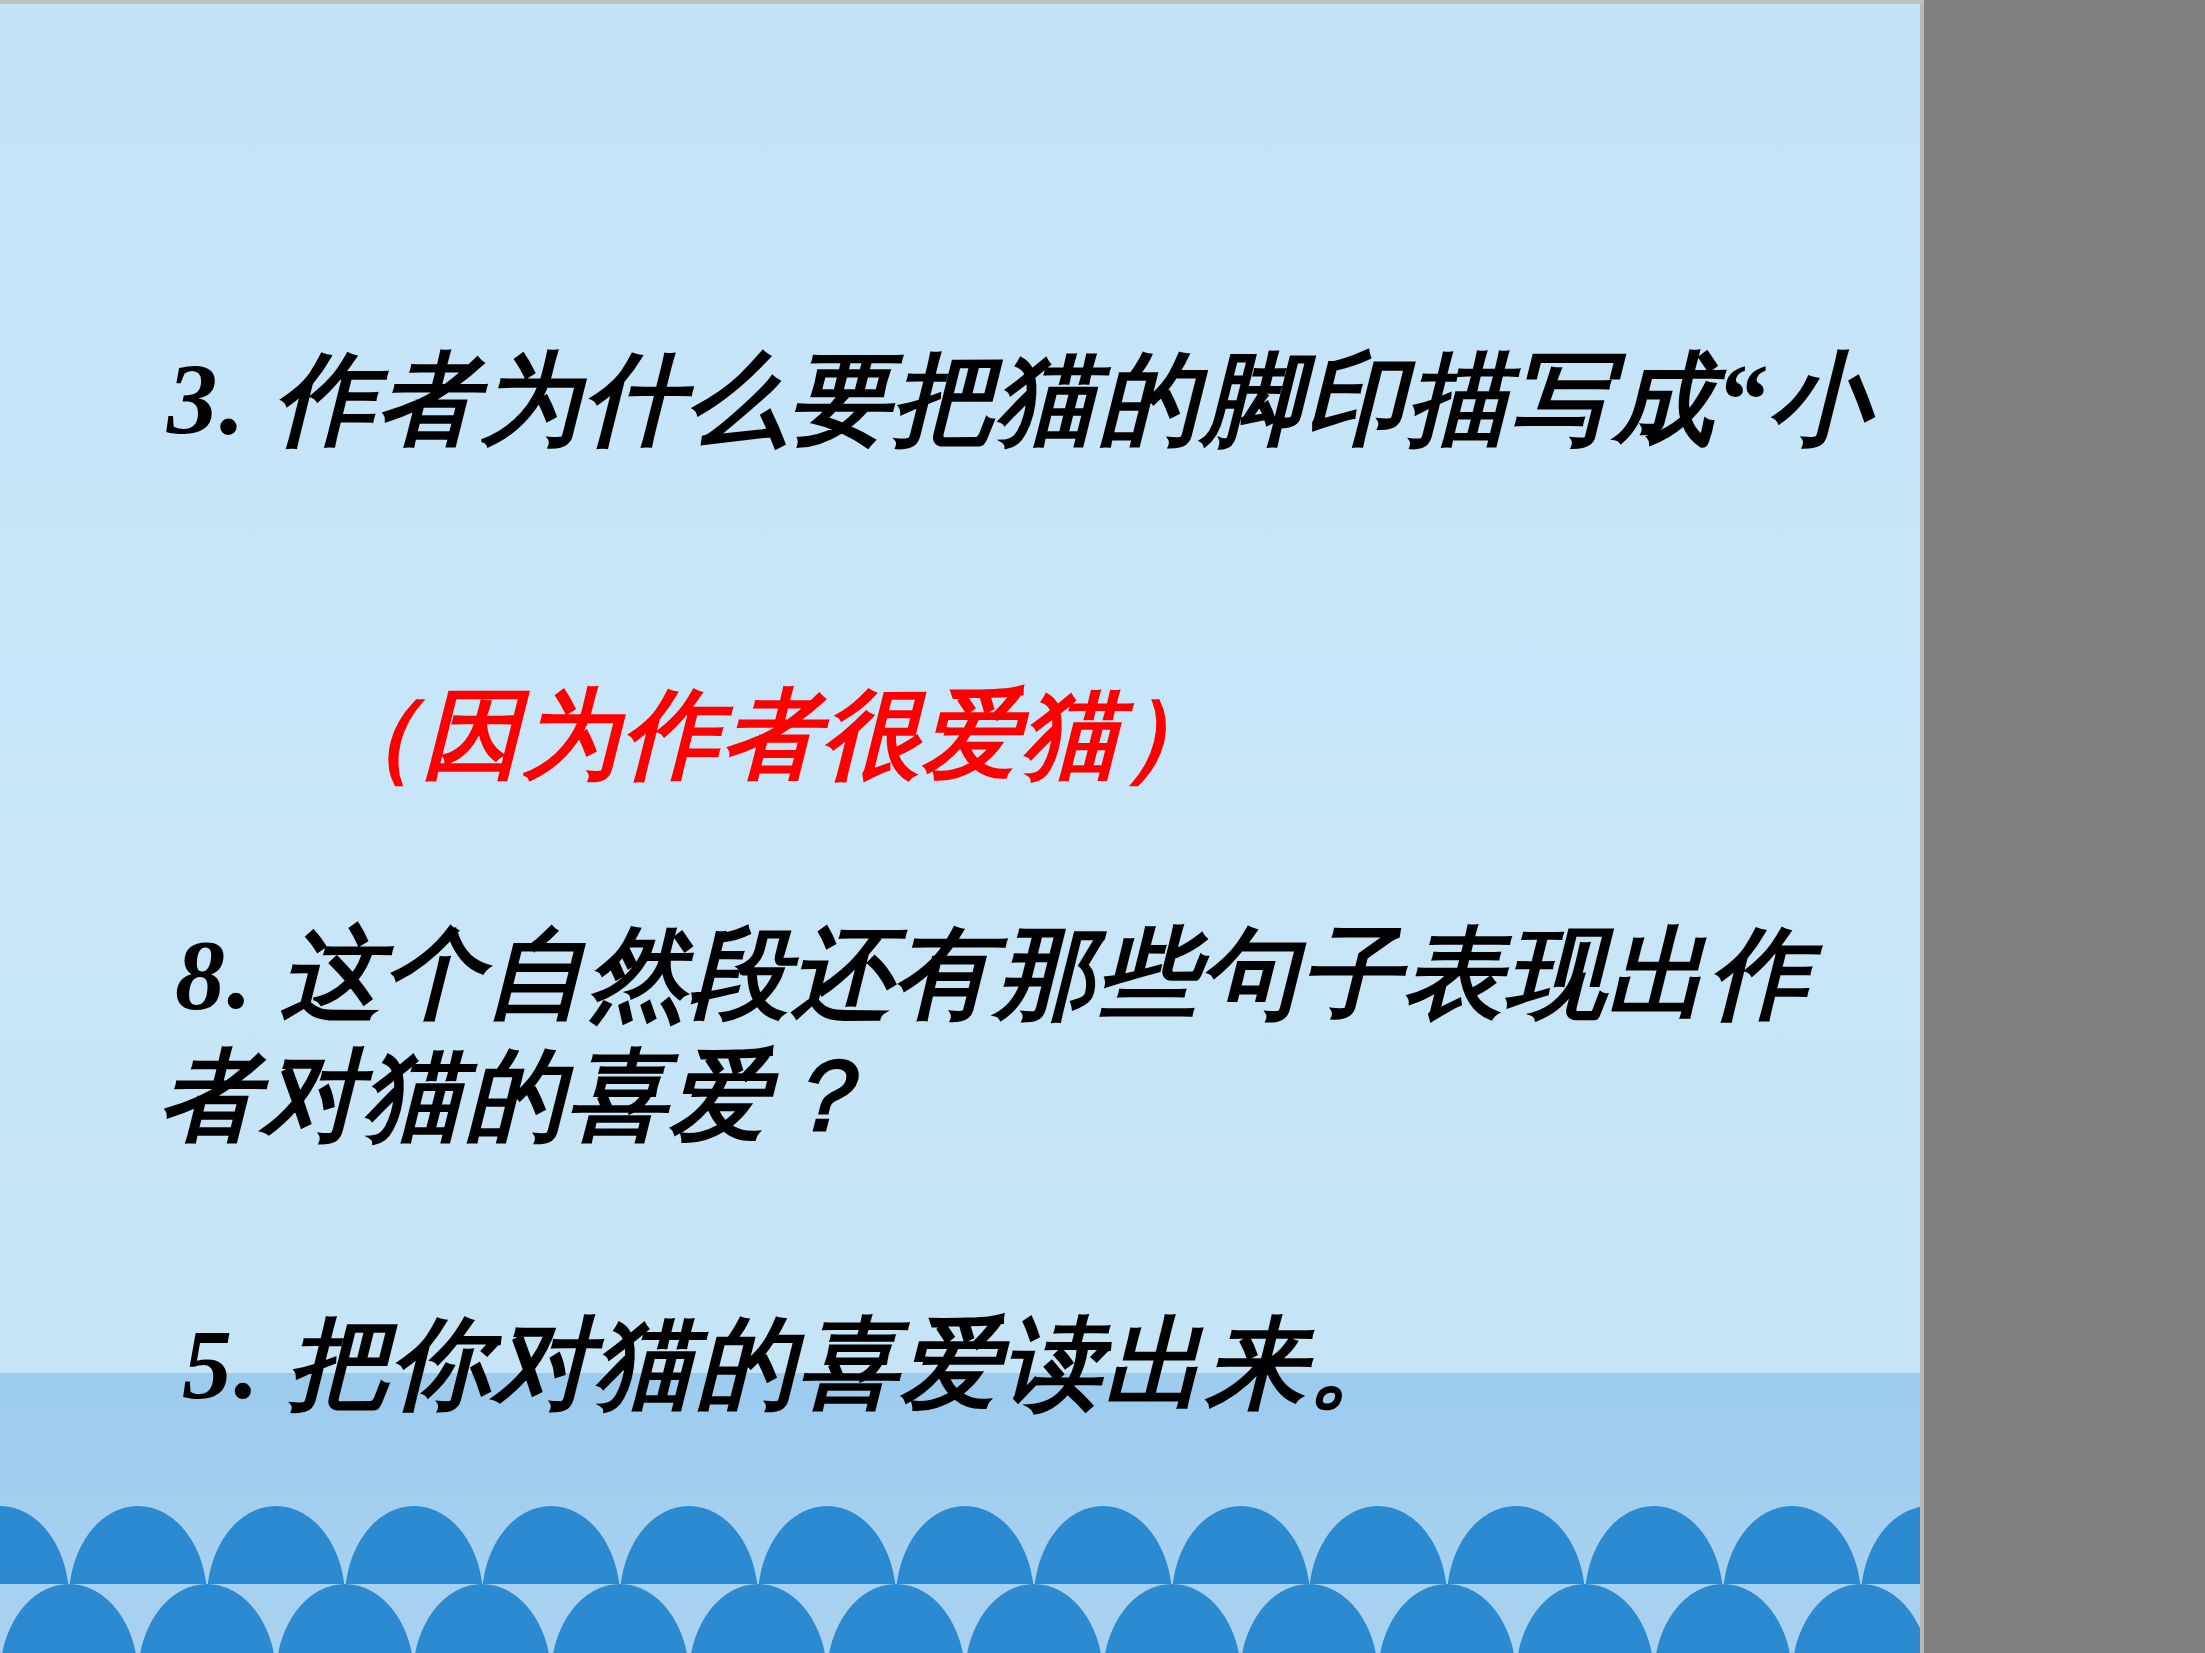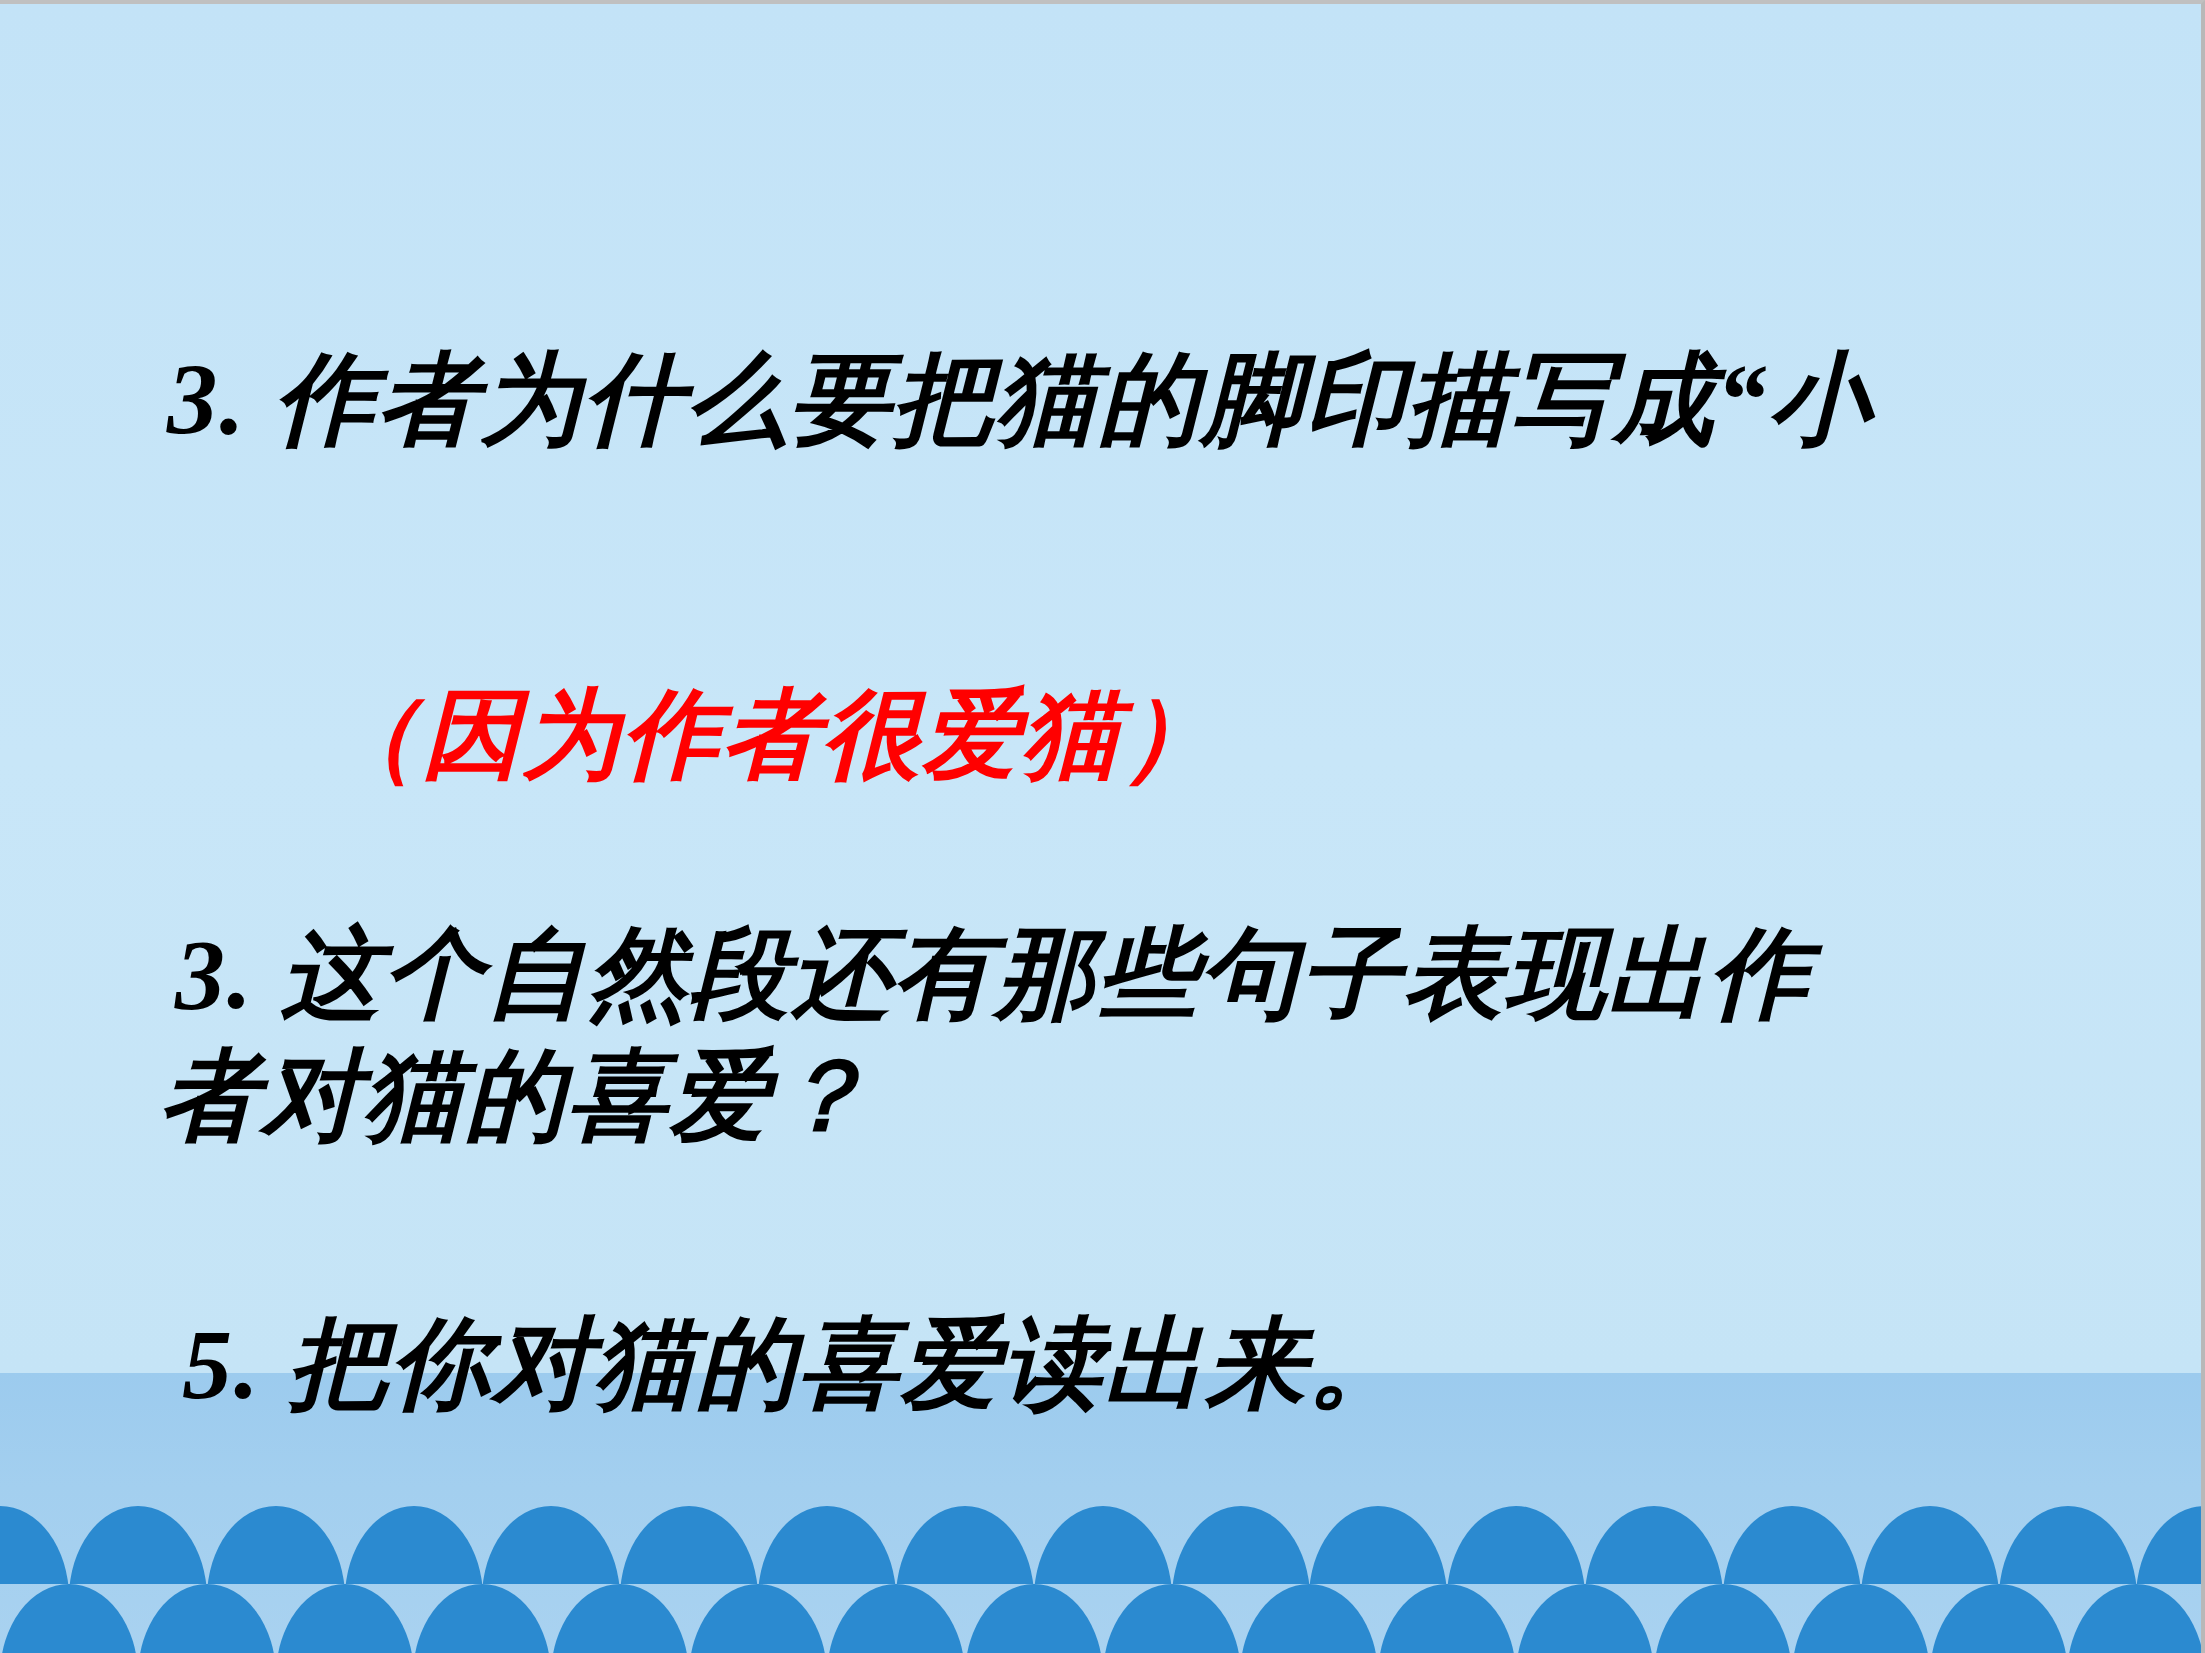--- a/index.html
+++ b/index.html
@@ -2,21 +2,21 @@
 <html style="font-size:12.3px"><head>
 <meta charset="utf-8">
 <style>
   html, body {
     margin: 0;
     padding: 0;
     background: #808080;
   }
   #slide {
     position: relative;
-    width: 2205px;
+    width: 1924px;
     height: 1654px;
     overflow: hidden;
     background: #fde047;
     box-sizing: border-box;
     border-top: 4.6px solid #c0c0c0;
     border-right: 4.6px solid #b8b8b8;
     font-family: "Liberation Serif", "DejaVu Serif", serif;
   }
 
   
@@ -126,21 +126,21 @@
       <div class="scallop" style="left: 2067px; background: rgb(43, 138, 208);"></div>
     </div>
 
   <div class="content">
 
     <div class="line q3-l1">3. 作者为什么要把猫的脚印描写成“小</div>
 
 
     <div class="line answer">（因为作者很爱猫）</div>
 
-    <div class="line q4-l1">3. 这个自然段还有那些句子表现出作</div>
+    <div class="line q4-l1">8. 这个自然段还有那些句子表现出作</div>
 
     <div class="line q4-l2">者对猫的喜爱？</div>
 
     <div class="line q5">5. 把你对猫的喜爱读出来。</div>
 
   </div>
 </div>
 
 
 </body></html>

